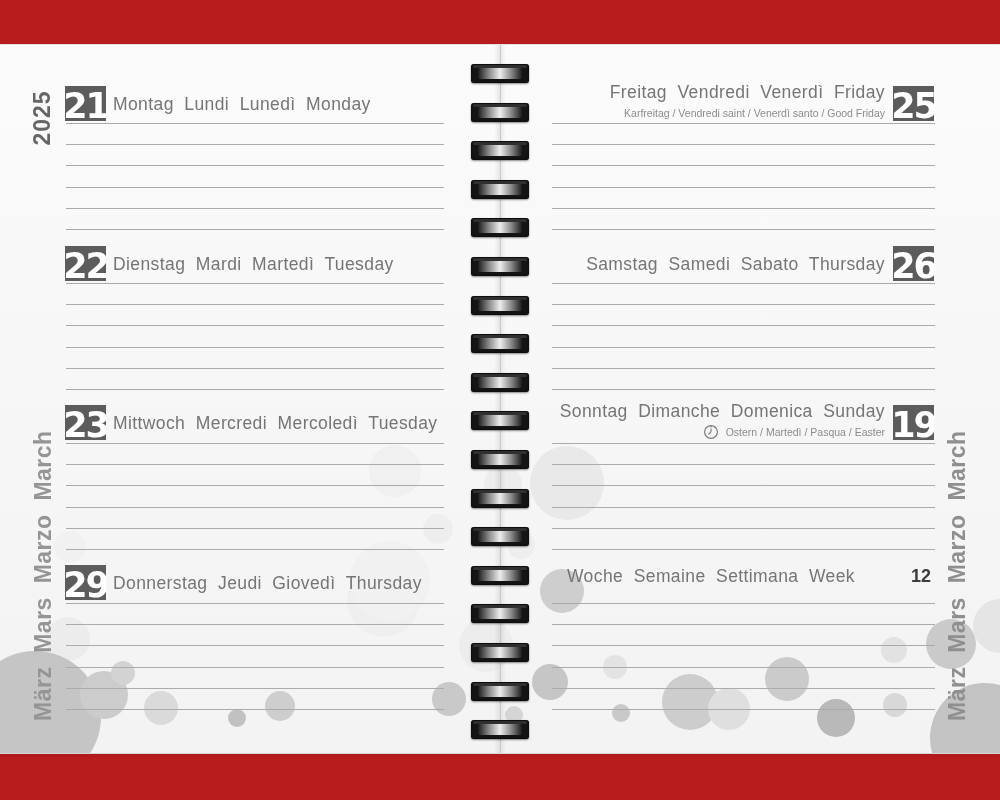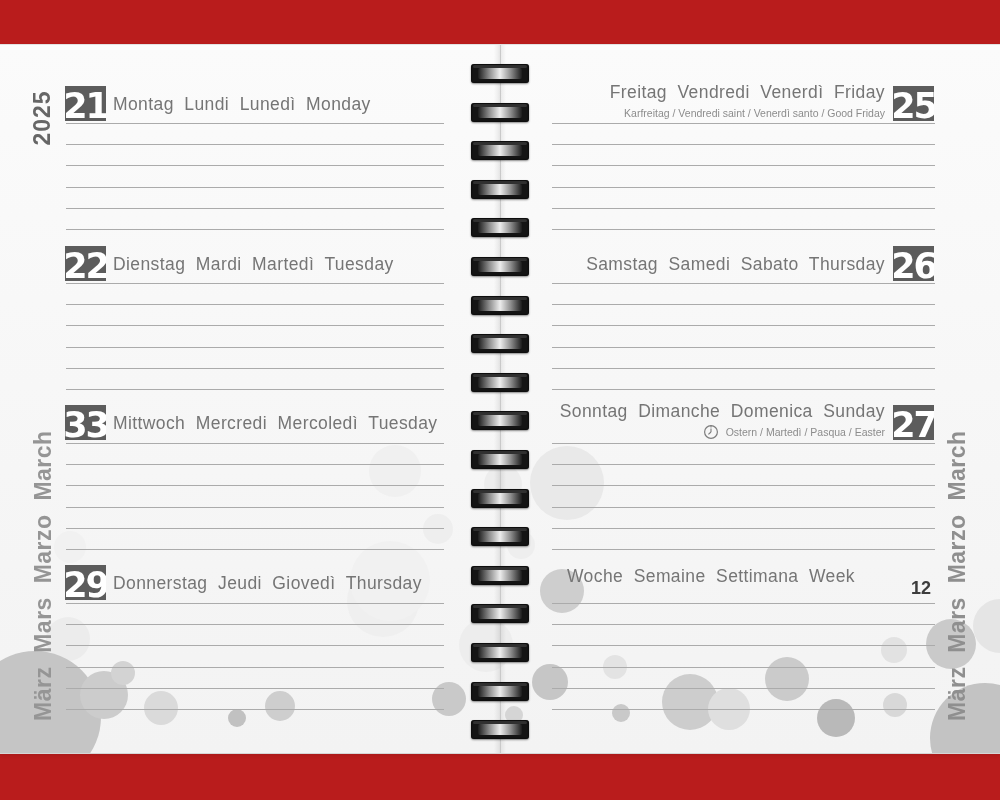--- a/index.html
+++ b/index.html
@@ -52,21 +52,21 @@
     white-space:pre;display:flex;align-items:center;justify-content:flex-end;gap:7px;
     z-index:4;
   }
   
   .week-labels{
     position:absolute;top:564px;right:145px;height:22px;line-height:22px;
     font-size:17.5px;color:#757575;letter-spacing:0.4px;white-space:pre;text-align:right;z-index:4;
   }
   .week-number{
     position:absolute;top:564px;right:69px;height:22px;line-height:22px;
-    font-size:18px;font-weight:bold;color:#3c3c3c;z-index:4;margin-top:12px;
+    font-size:18px;font-weight:bold;color:#3c3c3c;z-index:4;
   }
   
   .v-text{
     position:absolute;white-space:pre;text-align:center;
     transform:rotate(-90deg);font-weight:bold;z-index:4;
   }
   .year-v{left:7px;top:105px;width:70px;height:24px;line-height:24px;font-size:23px;color:#666666;letter-spacing:1px;}
   .month-l{left:-97px;top:568px;width:280px;height:24px;line-height:24px;font-size:23px;color:#959595;letter-spacing:0.5px;}
   .month-r{left:817px;top:568px;width:280px;height:24px;line-height:24px;font-size:23px;color:#8f8f8f;letter-spacing:0.5px;}
   
@@ -135,21 +135,21 @@
     <div class="daynames" style="left:113px;top:44px">Montag  Lundi  Lunedì  Monday</div>
     <div class="lines" style="left:66px;top:78px;width:378px"></div>
 
     <div class="daybox" style="left:65px;top:201px">
       <span class="daynum">22</span>
     </div>
     <div class="daynames" style="left:113px;top:204px">Dienstag  Mardi  Martedì  Tuesday</div>
     <div class="lines" style="left:66px;top:238px;width:378px"></div>
 
     <div class="daybox" style="left:65px;top:360px">
-      <span class="daynum">33</span>
+      <span class="daynum">23</span>
     </div>
     <div class="daynames" style="left:113px;top:363px">Mittwoch  Mercredi  Mercoledì  Tuesday</div>
     <div class="lines" style="left:66px;top:398px;width:378px"></div>
 
     <div class="daybox" style="left:65px;top:520px">
       <span class="daynum">29</span>
     </div>
     <div class="daynames" style="left:113px;top:523px">Donnerstag  Jeudi  Giovedì  Thursday</div>
     <div class="lines" style="left:66px;top:558px;width:378px"></div>
 
@@ -162,21 +162,21 @@
     </div>
     <div class="lines" style="left:552px;top:78px;width:383px"></div>
 
     <div class="daybox" style="left:893px;top:201px">
       <span class="daynum">26</span>
     </div>
     <div class="daynames right" style="right:115px;top:204px">Samstag  Samedi  Sabato  Thursday</div>
     <div class="lines" style="left:552px;top:238px;width:383px"></div>
 
     <div class="daybox" style="left:893px;top:360px">
-      <span class="daynum">27</span>
+      <span class="daynum">19</span>
     </div>
     <div class="daynames right" style="right:115px;top:353px;height:26px;line-height:26px">Sonntag  Dimanche  Domenica  Sunday</div>
     <div class="note" style="right:115px;top:379px">
       <svg class="clock-svg" width="16" height="16" viewBox="0 0 16 16">
         <circle cx="8" cy="8" r="6.4" fill="none" stroke="#7d7d7d" stroke-width="1.2"></circle>
         <line x1="8" y1="1.6" x2="8" y2="3.4" stroke="#7d7d7d" stroke-width="1.1"></line>
         <line x1="8" y1="8" x2="8" y2="4.4" stroke="#7d7d7d" stroke-width="1.1"></line>
         <line x1="8" y1="8" x2="5.4" y2="10.4" stroke="#7d7d7d" stroke-width="1.1"></line>
       </svg>
       <span>Ostern / Martedì / Pasqua / Easter</span>

